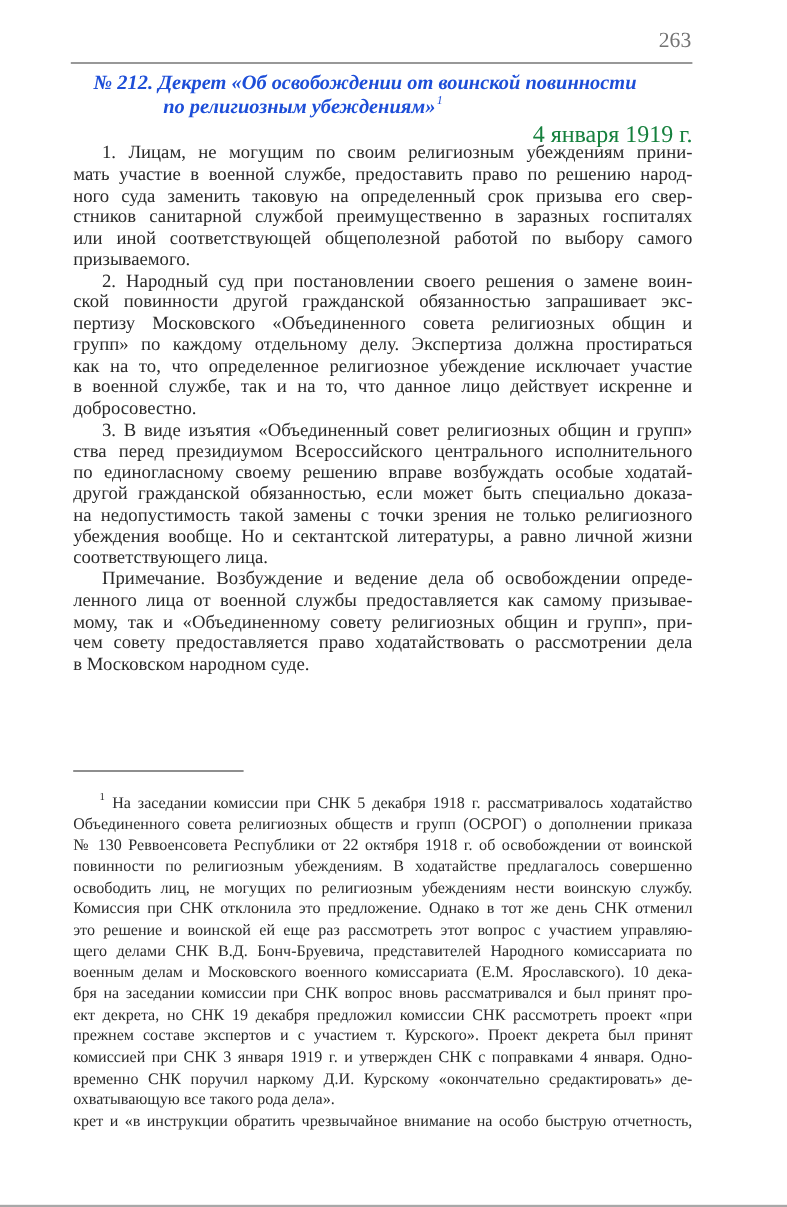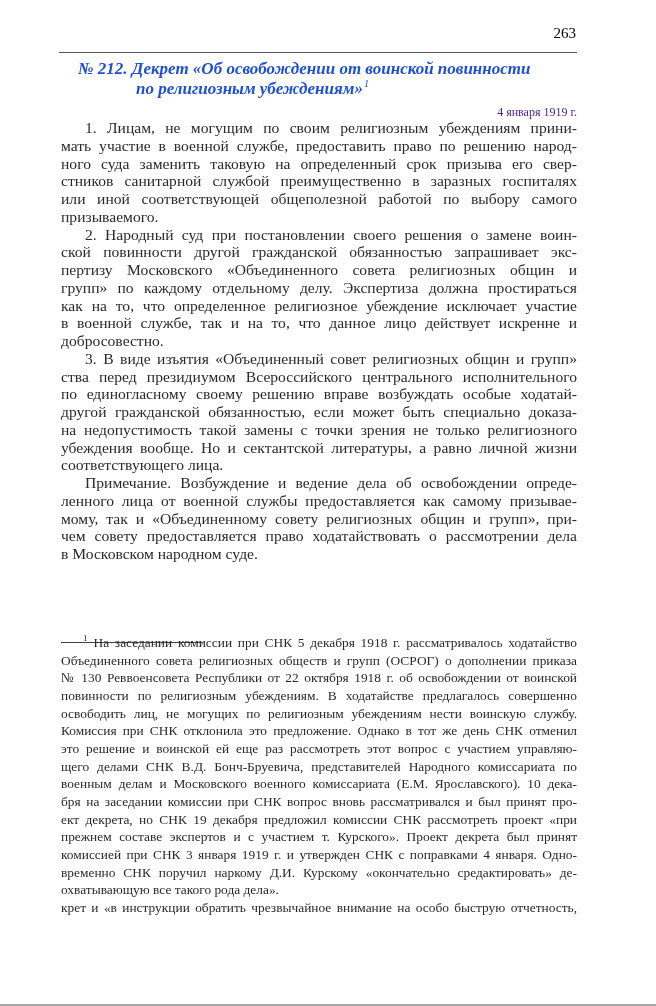--- a/index.html
+++ b/index.html
@@ -12,23 +12,23 @@
       height: 1006px;
       position: relative;
       overflow: hidden;
       color: #2a2a2a;
       font-family: "Liberation Serif", "DejaVu Serif", serif;
     }
     .page-number {
       position: absolute;
       top: 24px;
       right: 80px;
-      font-size: 15px;
+      font-size: 18px;
       line-height: 18px;
-      color: #000000;
+      color: #737373;
     }
     .header-rule {
       position: absolute;
       top: 52px;
       left: 59px;
       width: 518px;
       height: 0;
       border-top: 1px solid #555;
     }
     .title {
@@ -50,23 +50,23 @@
       font-weight: normal;
       font-size: 10px;
       vertical-align: 7px;
       line-height: 0;
       margin-left: 1px;
     }
     .date {
       position: absolute;
       top: 103px;
       right: 79px;
-      font-size: 12px;
+      font-size: 20px;
       line-height: 18px;
-      color: #4c1d95;
+      color: #15803d;
     }
     .body-text {
       position: absolute;
       top: 119px;
       left: 61px;
       width: 516px;
       font-size: 15.6px;
       line-height: 17.75px;
       text-align: justify;
     }
@@ -85,21 +85,21 @@
     }
     .fn-rule {
       position: absolute;
       top: 642px;
       left: 61px;
       width: 142px;
       border-top: 1px solid #444;
     }
     .footnote {
       position: absolute;
-      top: 634px;
+      top: 660px;
       left: 61px;
       width: 516px;
       font-size: 13.4px;
       line-height: 17.65px;
       color: #2a2a2a;
     }
     .footnote .ln {
       display: block;
       text-align: justify;
       text-align-last: justify;

